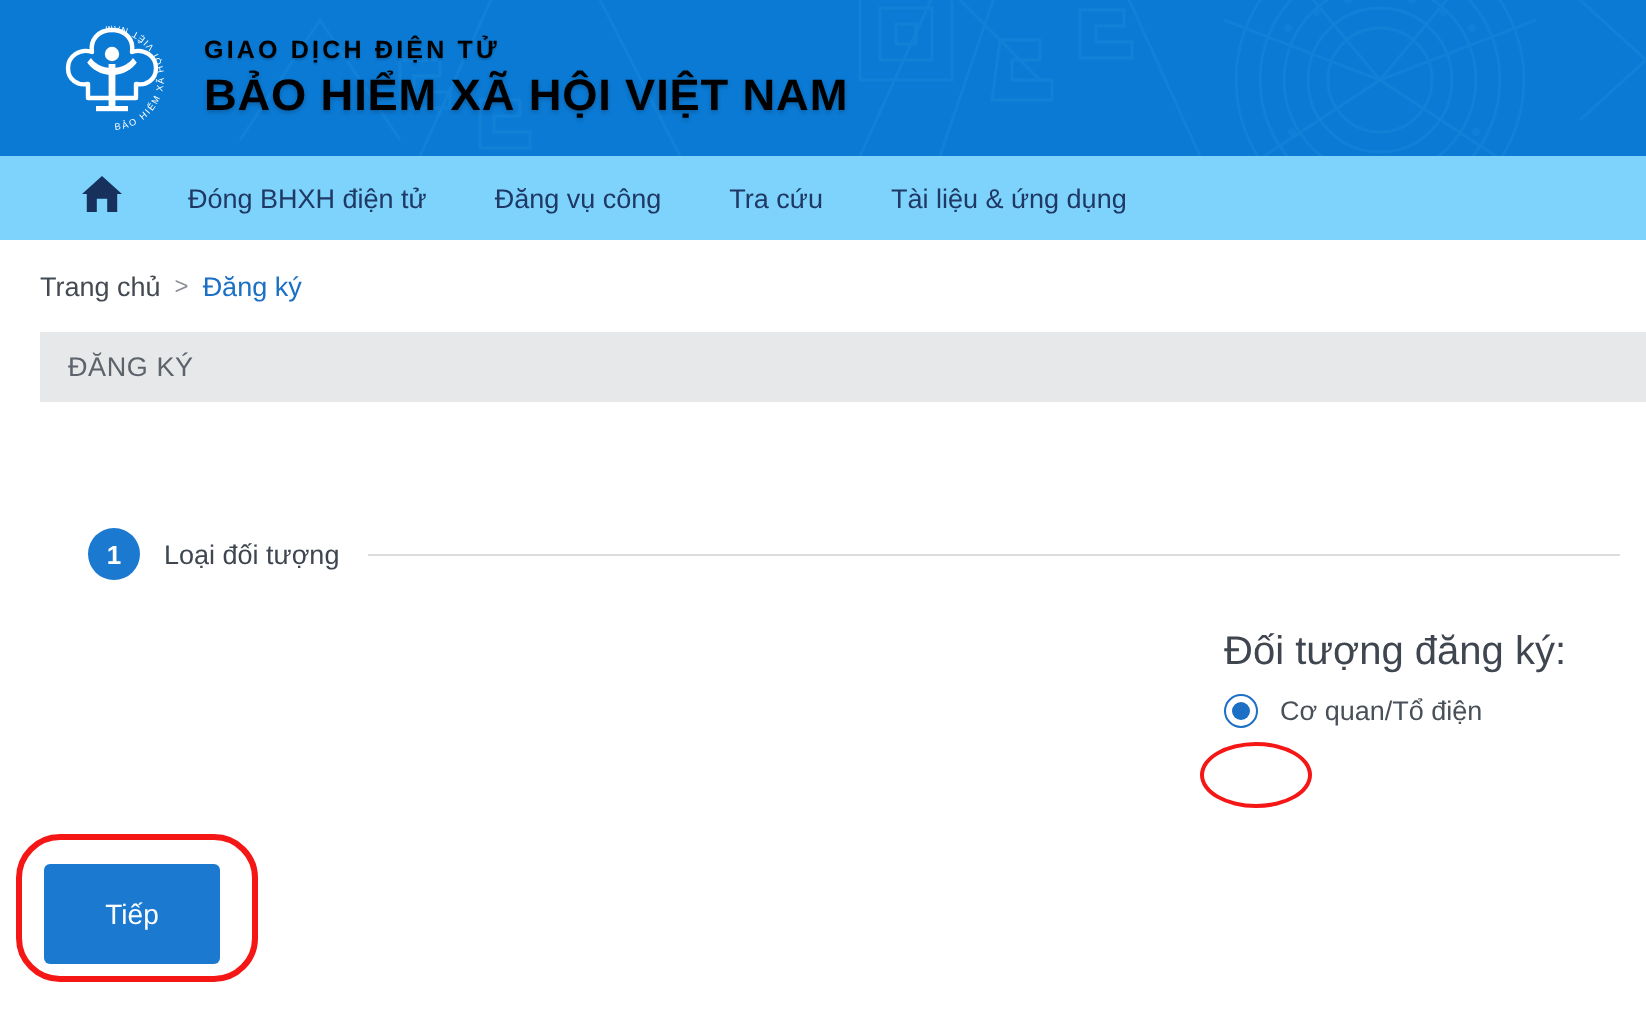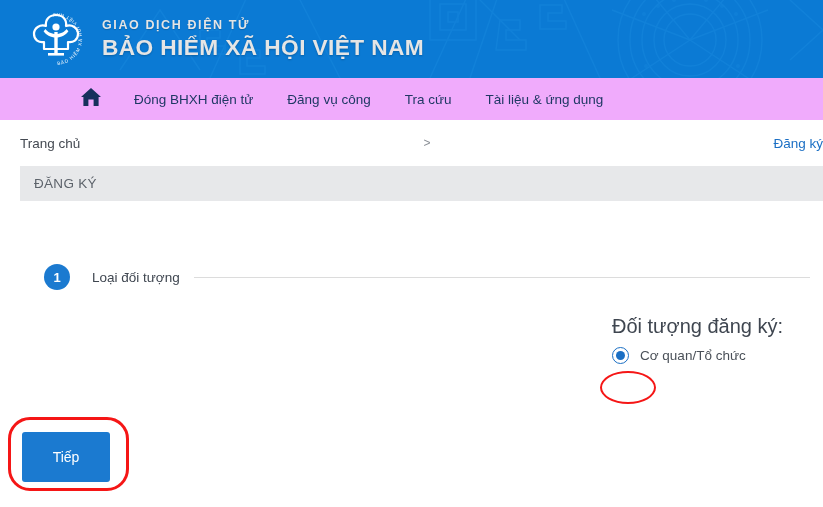--- a/index.html
+++ b/index.html
@@ -40,21 +40,21 @@
     z-index: 2;
   }
   .logo-wrap {
     width: 64px;
     height: 64px;
     flex: 0 0 64px;
     position: relative;
   }
   .brand-text {
     margin-left: 14px;
-    color: #e5e5e5;
+    color: #000000;
   }
   .brand-line1 {
     font-size: 12.5px;
     font-weight: bold;
     letter-spacing: 1.6px;
     line-height: 15px;
     text-shadow: 0 1px 1px rgba(0,0,0,0.18);
   }
   .brand-line2 {
     font-size: 22px;
@@ -63,24 +63,24 @@
     line-height: 27px;
     margin-top: 1px;
     transform: scaleX(1.03);
     transform-origin: left center;
     text-shadow: 0 1px 2px rgba(0,0,0,0.22);
   }
 
   
   .navbar {
     height: 42px;
-    background: #f0abfc;
-    display: flex;
-    align-items: center;
-    padding-left: 80px;
+    background: #7dd3fc;
+    display: flex;
+    align-items: center;
+    padding-left: 40px;
     box-sizing: border-box;
   }
   .nav-home {
     display: flex;
     align-items: center;
     margin-right: 32px;
     cursor: pointer;
   }
   .nav-item {
     font-size: 13.5px;
@@ -91,21 +91,20 @@
   }
   .nav-item:last-child { margin-right: 0; text-align: right; }
 
   
   .breadcrumb {
     height: 46px;
     display: flex;
     align-items: center;
     padding-left: 20px;
     font-size: 13.5px;
-    justify-content: space-between;
   }
   .crumb-home {
     color: #444a52;
   }
   .crumb-sep {
     color: #8a8f96;
     margin: 0 7px;
     font-size: 12px;
   }
   .crumb-current {
@@ -146,21 +145,21 @@
     font-size: 13px;
     font-weight: bold;
     display: flex;
     align-items: center;
     justify-content: center;
     flex: 0 0 26px;
   }
   .step-label {
     font-size: 13.5px;
     color: #3f4650;
-    margin-left: 22px;
+    margin-left: 12px;
     white-space: nowrap;
   }
   .step-line {
     flex: 1;
     height: 1px;
     background: #dcdcdc;
     margin-left: 14px;
   }
 
   
@@ -365,20 +364,20 @@
   <div class="step-label">Loại đối tượng</div>
   <div class="step-line"></div>
 </div>
 
 <div class="radio-panel">
   <div class="radio-title">Đối tượng đăng ký:</div>
 
 
   <div class="radio-row">
     <span class="radio-circle checked"></span>
-    <span class="radio-text">Cơ quan/Tổ chức</span>
+    <span class="radio-text">Cơ quan/Tổ điện</span>
   </div>
 </div>
 
 <button class="btn-next">Tiếp</button>
 
 <div class="annot annot-btn"></div>
 <div class="annot annot-radio"></div>
 
 </body></html>

